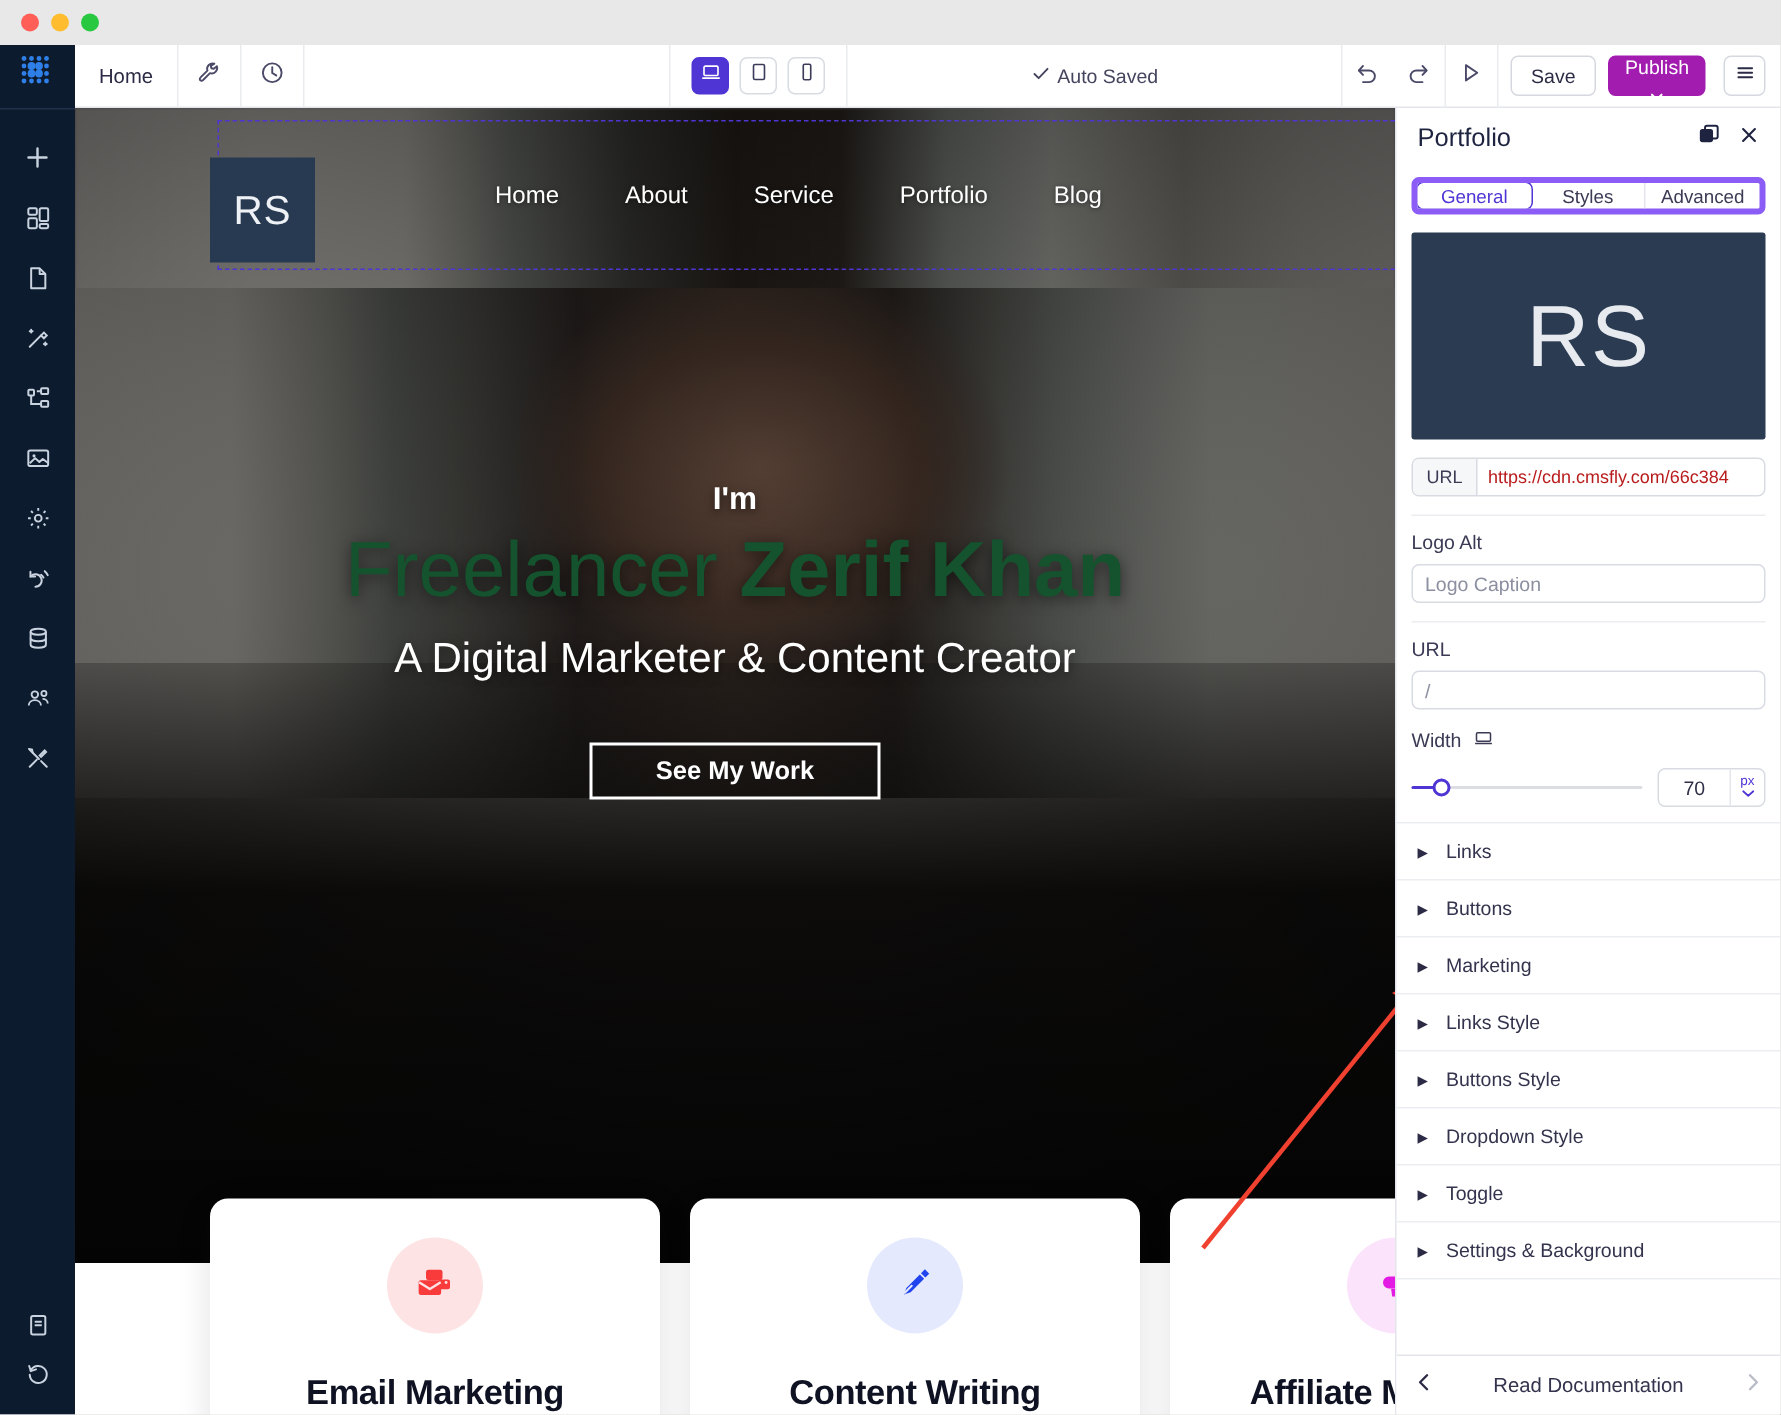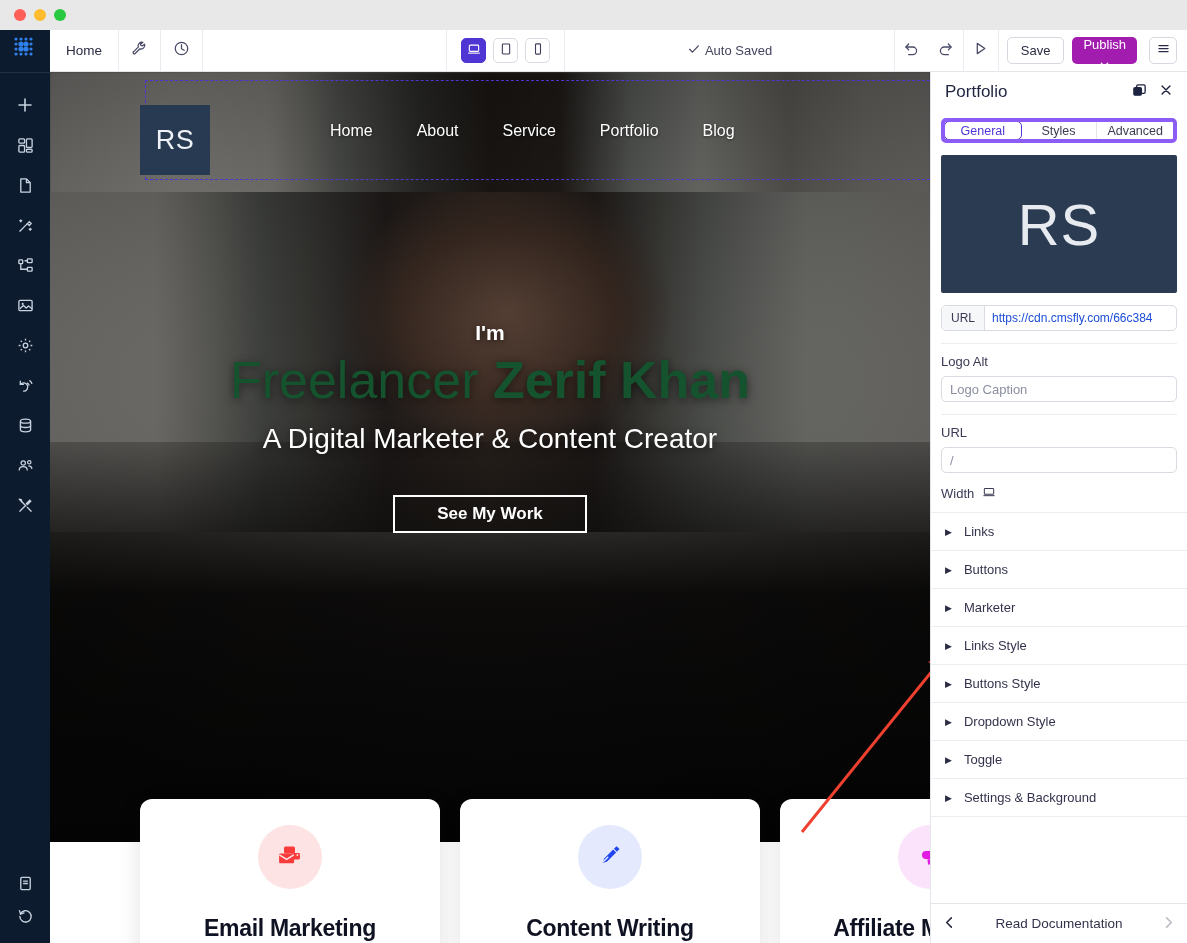--- a/index.html
+++ b/index.html
@@ -262,21 +262,21 @@
     border: 1px solid #d8dbe2; border-radius: 5px;
     display: flex; overflow: hidden;
   }
   .url-tag {
     padding: 0 9px; display: flex; align-items: center;
     font-size: 12px; color: #3a3a55; background: #f6f7f9;
     border-right: 1px solid #d8dbe2;
   }
   .url-val {
     flex: 1 1 auto; display: flex; align-items: center;
-    padding: 0 7px; font-size: 12px; color: #1d4ed8;
+    padding: 0 7px; font-size: 12px; color: #b91c1c;
     white-space: nowrap; overflow: hidden;
   }
   .hr { height: 1px; background: #ebedf1; margin: 12px 10px 0 10px; }
   .fld { margin: 10px 10px 0 10px; }
   .fld label { display: block; font-size: 13px; color: #3a3a55; margin-bottom: 7px; }
   .fld input {
     width: 100%; height: 26px; border: 1px solid #d8dbe2; border-radius: 5px;
     padding: 0 8px; font-size: 13px; color: #2f2f49;
     font-family: "Liberation Sans", sans-serif; background: #fff;
   }
@@ -727,33 +727,51 @@
       <div class="width-label">
         <span>Width</span>
         <span>
           <svg width="14" height="14" viewBox="0 0 18 18" fill="none" stroke="#3a3a55" stroke-width="1.3" stroke-linejoin="round">
             <rect x="3" y="4.4" width="12" height="7.4" rx="1"></rect>
               <path d="M1.8 13.7h14.4"></path>
           </svg>
         </span>
       </div>
 
+      <div class="slider-row">
+        <div class="slider">
+          <div class="track"></div>
+          <div class="fill"></div>
+          <div class="knob"></div>
+        </div>
+        <div class="num">
+          <div class="v">70</div>
+          <div class="u">
+            <span>px</span>
+            <span>
+              <svg width="9" height="6" viewBox="0 0 12 7" fill="none" stroke="#4e35d4" stroke-width="1.5" stroke-linecap="round" stroke-linejoin="round">
+                <path d="M1.5 1.5L6 5.5l4.5-4"></path>
+              </svg>
+            </span>
+          </div>
+        </div>
+      </div>
 
       <div class="acc-list">
         <div class="acc">
           <span class="caret">▶</span>
           <span>Links</span>
         </div>
         <div class="acc">
           <span class="caret">▶</span>
           <span>Buttons</span>
         </div>
         <div class="acc">
           <span class="caret">▶</span>
-          <span>Marketer</span>
+          <span>Marketing</span>
         </div>
         <div class="acc">
           <span class="caret">▶</span>
           <span>Links Style</span>
         </div>
         <div class="acc">
           <span class="caret">▶</span>
           <span>Buttons Style</span>
         </div>
         <div class="acc">

